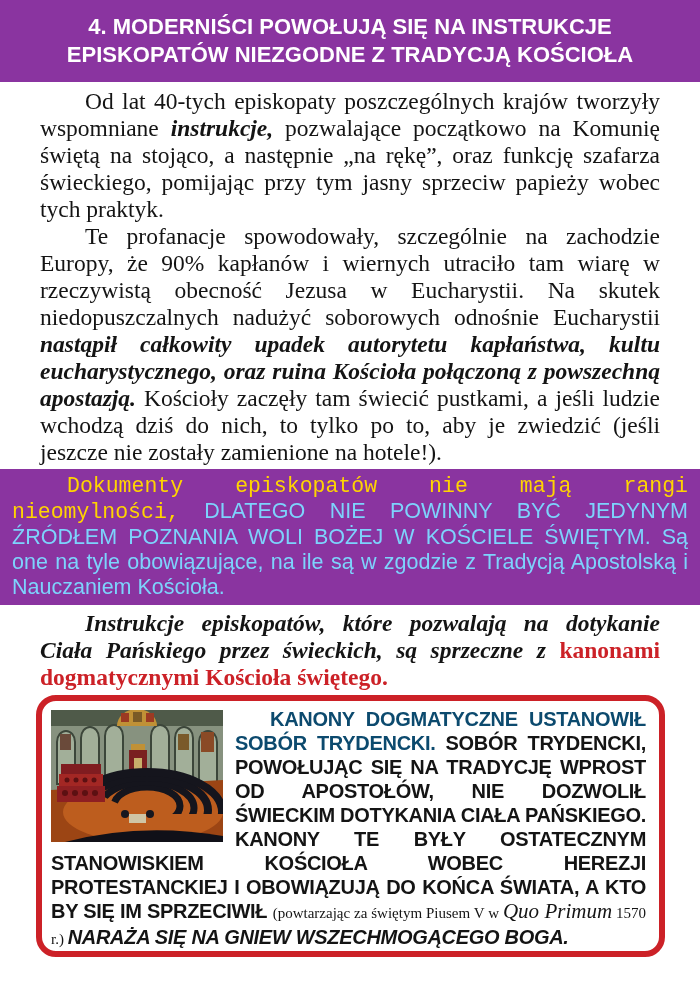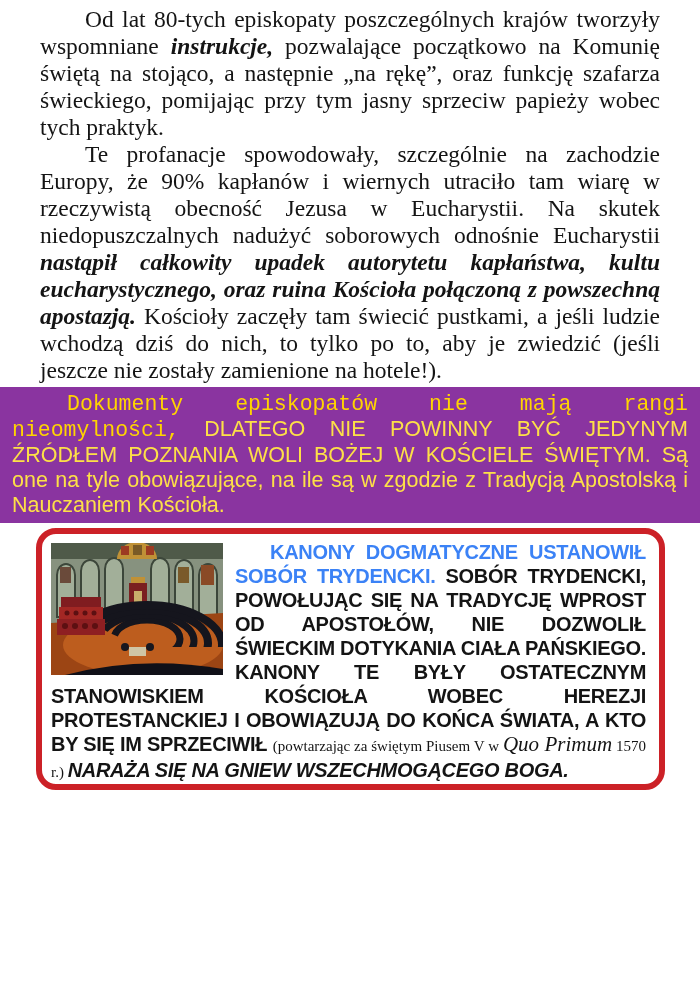--- a/index.html
+++ b/index.html
@@ -42,21 +42,21 @@
     color:#ffffff;
     font-family:"Liberation Sans", sans-serif;
     font-size:21.5px;
     line-height:25px;
     text-align:justify;
     padding:4px 12px 5px;
     margin-top:3px;
   }
   .banner-mid p{margin:0;text-indent:55px;}
   .seg-yellow{color:#ffd400;font-family:Liberation Mono, monospace;}
-  .seg-white{color:#fde047;}
+  .seg-white{color:#7dd3fc;}
   
   .red-box{
     margin:4px 35px 0 36px;
     border:6px solid #cc2127;
     border-radius:20px;
     padding:6px 13px 6px 9px;
     font-family:"Liberation Sans", sans-serif;
     font-weight:700;
     font-size:20px;
     line-height:24px;
@@ -67,41 +67,46 @@
     height:262px;
     overflow:hidden;
   }
   .red-box p{margin:0;text-indent:35px;}
   .trent-image{
     float:left;
     width:172px;height:132px;
     margin:3px 12px 2px 0;
   }
   .trent-image svg{display:block;width:172px;height:132px;}
-  .seg-red-caps{color:#3b82f6;}
+  .seg-red-caps{color:#0c4a6e;}
   .seg-serif{font-family:"Liberation Serif",serif;font-weight:400;letter-spacing:0;font-size:15px;}
   .seg-serif-italic{font-family:"Liberation Serif",serif;font-weight:400;font-style:italic;letter-spacing:0;font-size:21px;}
   .seg-bold-italic{font-style:italic;}
 </style>
 </head>
 <body>
 
 <div class="page">
 
+  <header class="banner-top">
+    <div>4.  MODERNIŚCI POWOŁUJĄ SIĘ NA INSTRUKCJE</div>
+    <div>EPISKOPATÓW NIEZGODNE Z TRADYCJĄ KOŚCIOŁA</div>
+  </header>
 
   <section class="content first">
-    <p><span>Od lat 80-tych episkopaty poszczególnych krajów tworzyły wspomniane </span><span class="seg-bold">instrukcje,</span><span> pozwalające początkowo na Komunię świętą na stojąco, a następnie „na rękę”, oraz funkcję szafarza świeckiego, pomijając przy tym jasny sprzeciw papieży wobec tych praktyk.</span></p>
+    <p><span>Od lat 40-tych episkopaty poszczególnych krajów tworzyły wspomniane </span><span class="seg-bold">instrukcje,</span><span> pozwalające początkowo na Komunię świętą na stojąco, a następnie „na rękę”, oraz funkcję szafarza świeckiego, pomijając przy tym jasny sprzeciw papieży wobec tych praktyk.</span></p>
     <p><span>Te profanacje spowodowały, szczególnie na zachodzie Europy, że 90% kapłanów i wiernych utraciło tam wiarę w rzeczywistą obecność Jezusa w Eucharystii. Na skutek niedopuszczalnych nadużyć soborowych odnośnie Eucharystii </span><span class="seg-bold">nastąpił całkowity upadek autorytetu kapłaństwa, kultu eucharystycznego, oraz ruina Kościoła połączoną z powszechną apostazją.</span><span> Kościoły zaczęły tam świecić pustkami, a jeśli ludzie wchodzą dziś do nich, to tylko po to, aby je zwiedzić (jeśli jeszcze nie zostały zamienione na hotele!).</span></p>
   </section>
 
   <section class="banner-mid">
     <p><span class="seg-yellow">Dokumenty episkopatów nie mają rangi nieomylności,</span><span class="seg-white"> DLATEGO NIE POWINNY BYĆ JEDYNYM ŹRÓDŁEM POZNANIA WOLI BOŻEJ W KOŚCIELE ŚWIĘTYM. Są one na tyle obowiązujące, na ile są w zgodzie z Tradycją Apostolską i Nauczaniem Kościoła.</span></p>
   </section>
 
   <section class="content second">
+    <p class="para-bold"><span class="seg-bold">Instrukcje episkopatów, które pozwalają na dotykanie Ciała Pańskiego przez świeckich, są sprzeczne z </span><span class="seg-red">kanonami dogmatycznymi Kościoła świętego.</span></p>
   </section>
 
   <section class="red-box">
     <div class="trent-image">
 
       <svg viewBox="0 0 172 132" preserveAspectRatio="none">
         <rect width="172" height="132" fill="#87927f"></rect>
         <rect x="0" y="0" width="172" height="16" fill="#4f5a49"></rect>
 
         <g fill="#a2af99" stroke="#3c463a" stroke-width="2">

